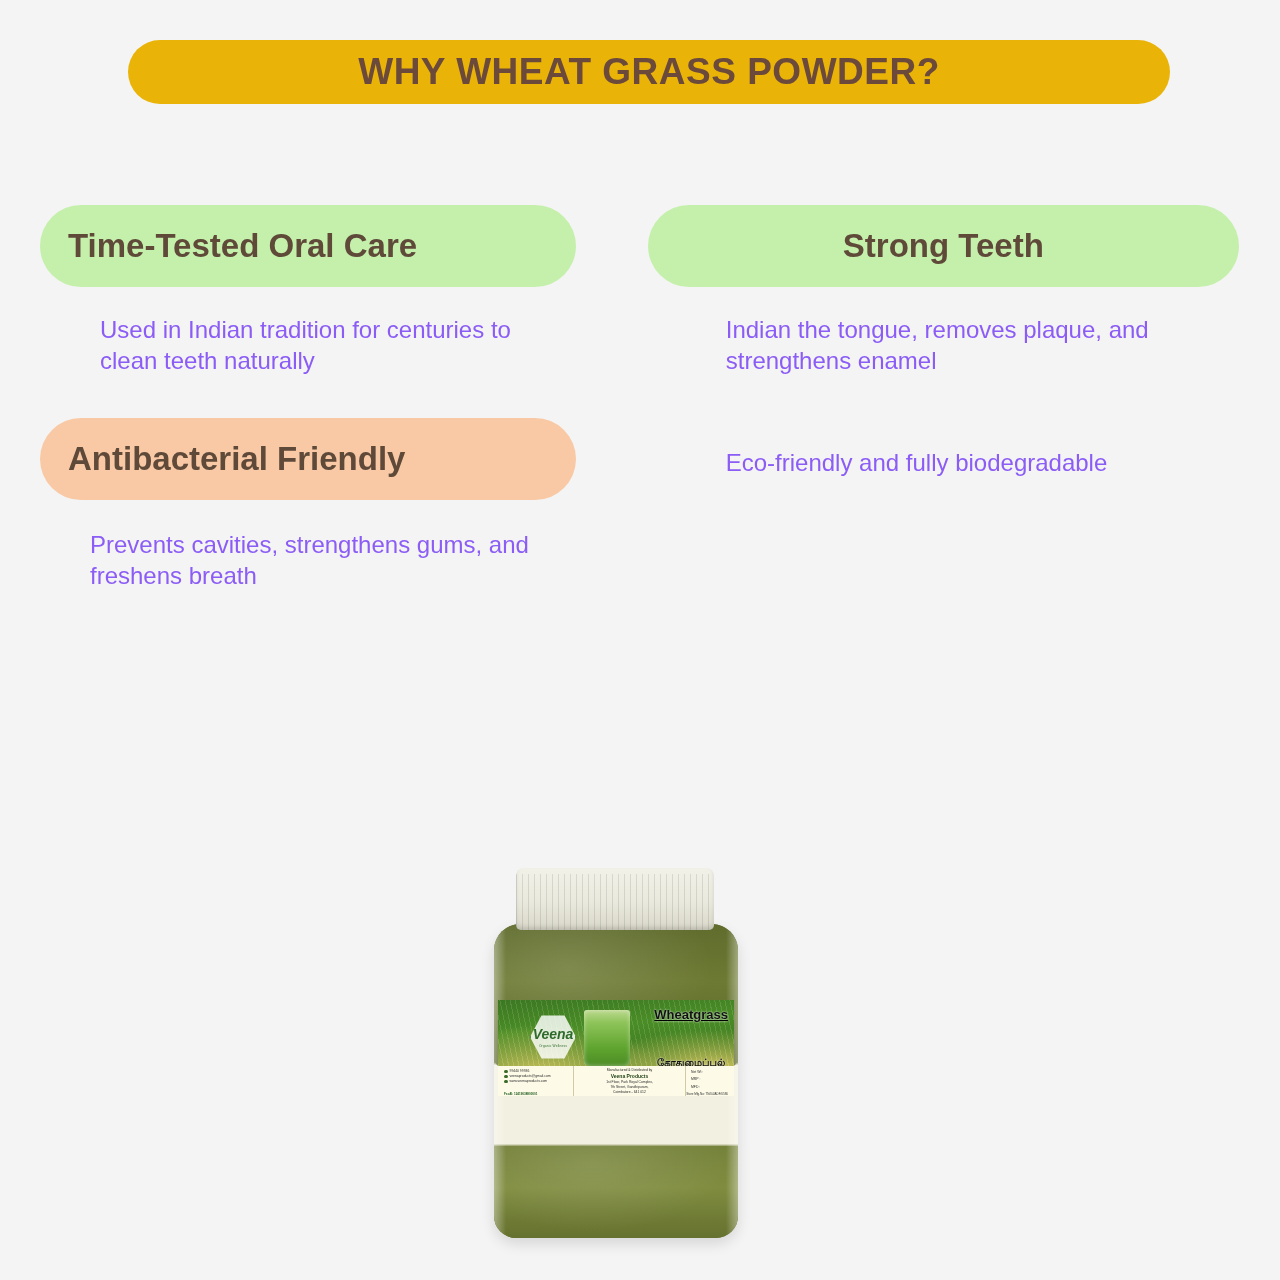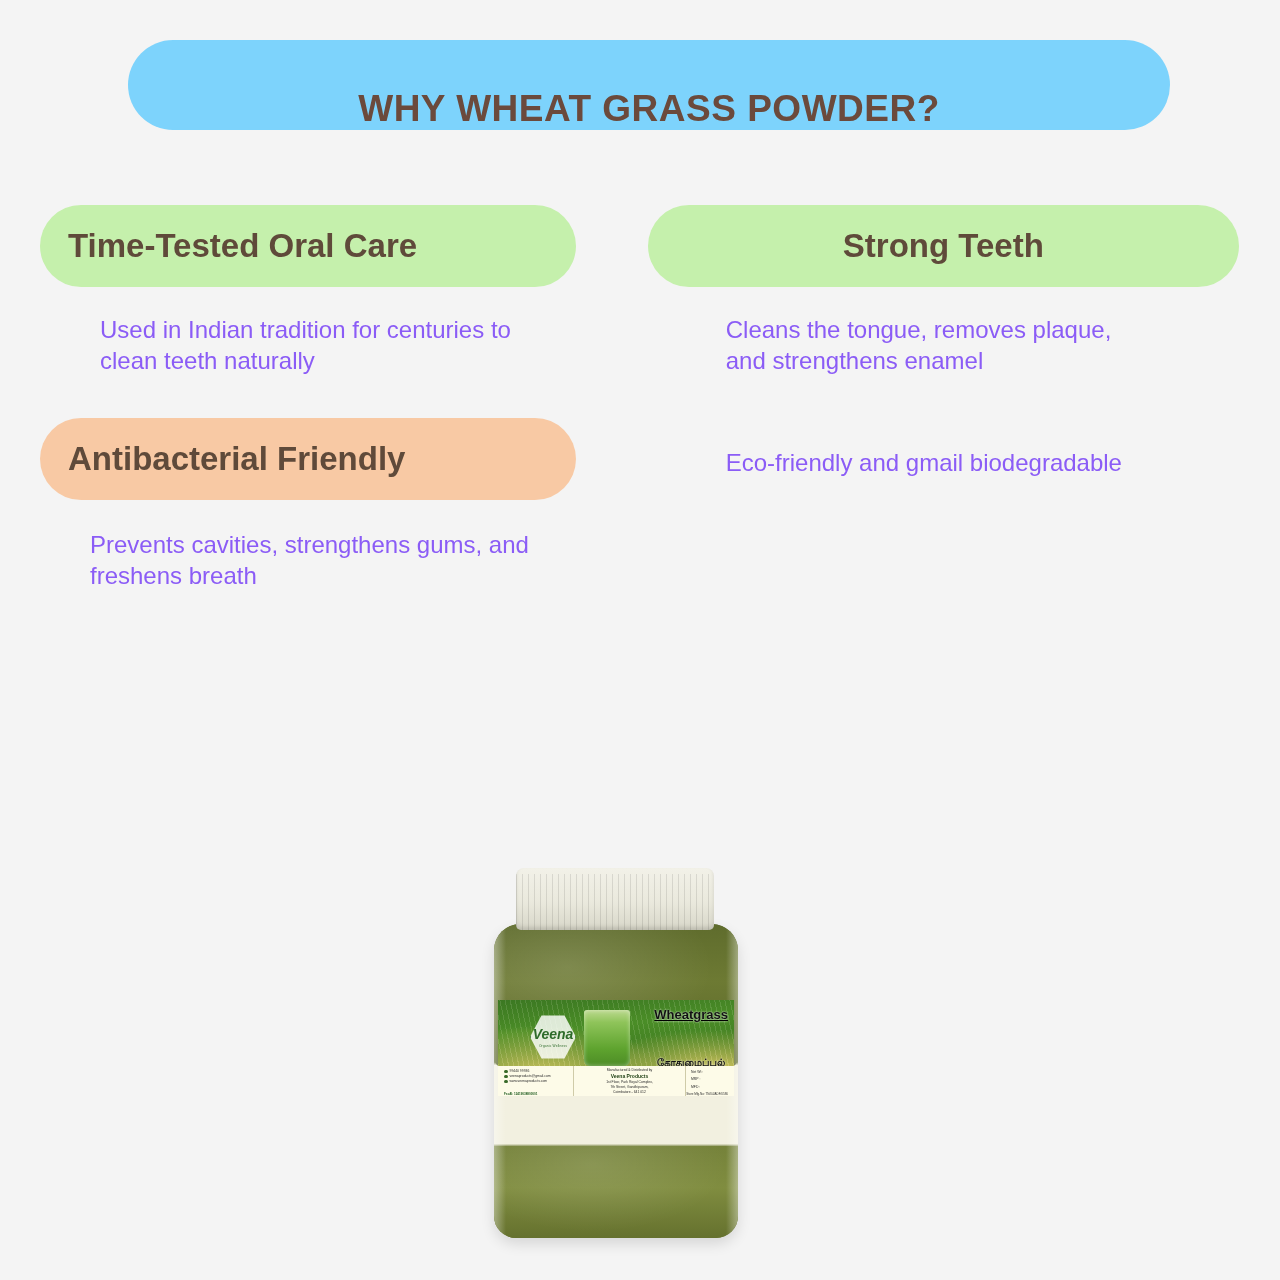--- a/index.html
+++ b/index.html
@@ -14,25 +14,25 @@
     overflow: hidden;
     position: relative;
   }
 
   
   .header-pill {
     position: absolute;
     left: 128px;
     top: 40px;
     width: 1042px;
-    height: 90px;
-    background: #7dd3fc;
+    height: 64px;
+    background: #eab308;
     border-radius: 45px;
     display: flex;
-    align-items: flex-end;
+    align-items: center;
     justify-content: center;
   }
   .header-title {
     font-size: 37px;
     font-weight: bold;
     letter-spacing: 0.5px;
     color: #6b4a3c;
     text-align: center;
     white-space: nowrap;
   }
@@ -302,36 +302,36 @@
       <div class="pill green align-left">
         <span class="pill-label">Time-Tested Oral Care</span>
       </div>
       <div class="body-text" style="max-width:440px;">Used in Indian tradition for centuries to clean teeth naturally</div>
     </div>
 
     <div class="cell right">
       <div class="pill green align-center">
         <span class="pill-label">Strong Teeth</span>
       </div>
-      <div class="body-text" style="max-width:430px;">Cleans the tongue, removes plaque, and strengthens enamel</div>
+      <div class="body-text" style="max-width:430px;">Indian the tongue, removes plaque, and strengthens enamel</div>
     </div>
 
   </div>
 
   <div class="row bottom">
 
     <div class="cell left">
       <div class="pill peach align-left">
         <span class="pill-label">Antibacterial Friendly</span>
       </div>
       <div class="body-text" style="max-width:460px;">Prevents cavities, strengthens gums, and freshens breath</div>
     </div>
 
     <div class="cell right">
-      <div class="body-text" style="max-width:450px;">Eco-friendly and gmail biodegradable</div>
+      <div class="body-text" style="max-width:450px;">Eco-friendly and fully biodegradable</div>
     </div>
 
   </div>
 
 </div>
 
 <div class="jar-wrap">
 
   <div class="jar-body">
     <div class="jar-powder-top"></div>

